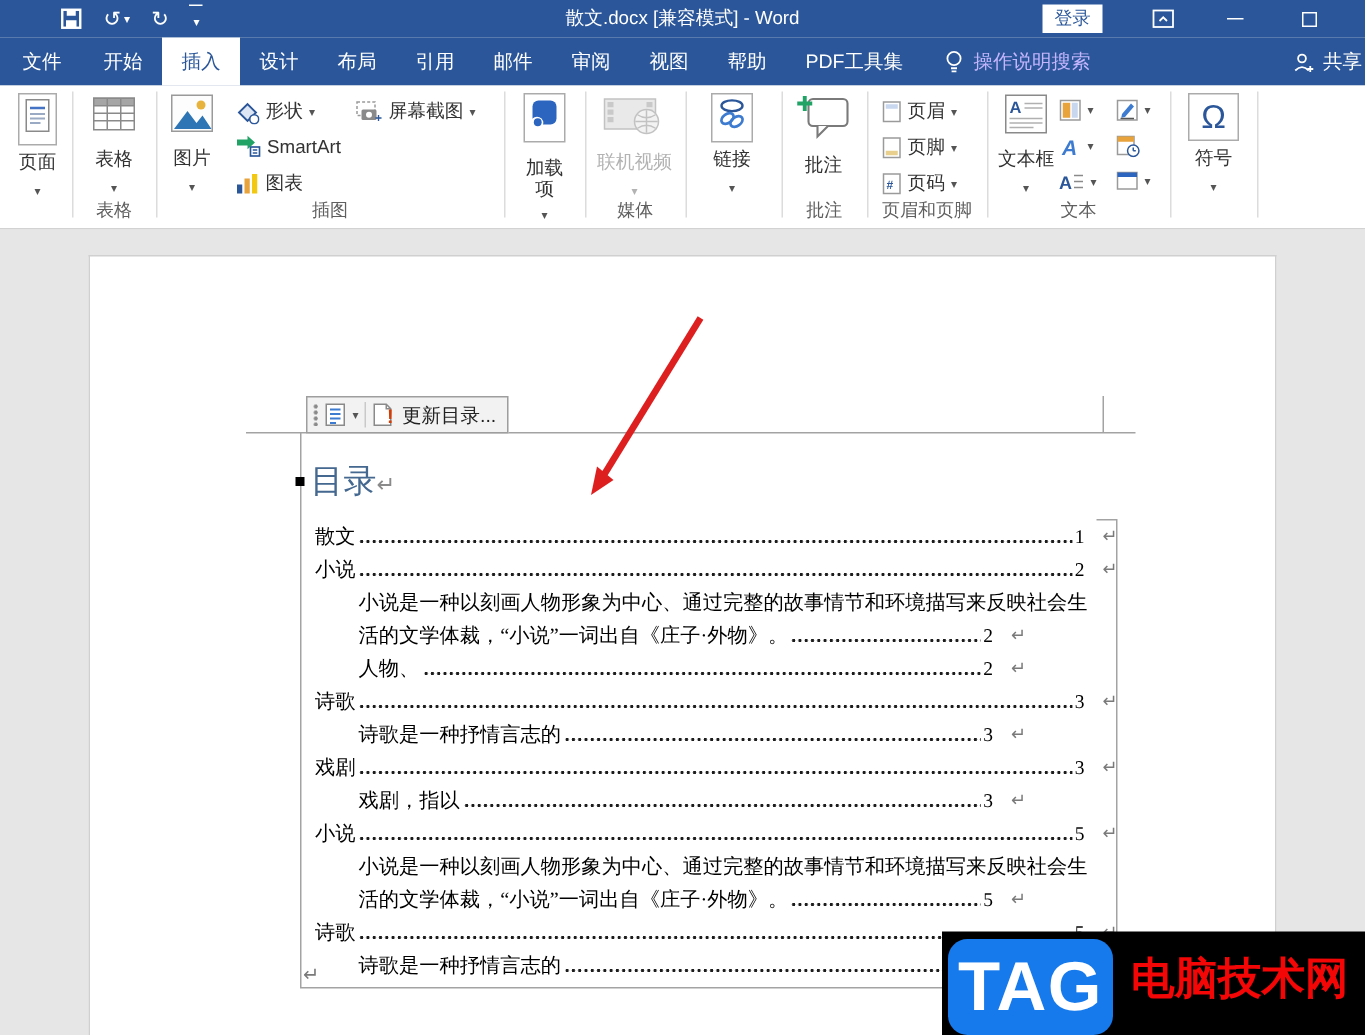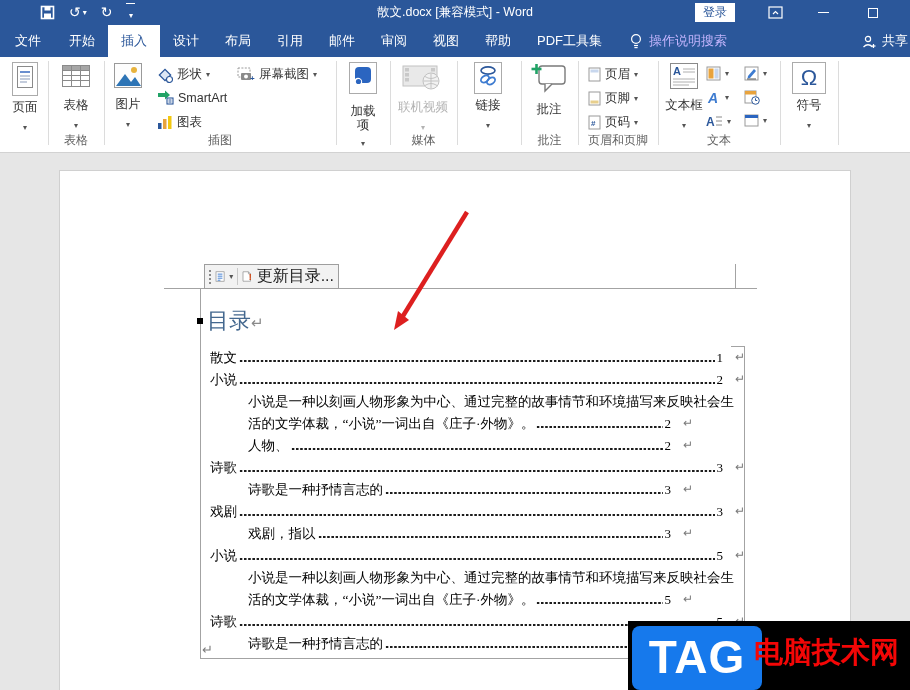--- a/index.html
+++ b/index.html
@@ -46,47 +46,47 @@
   .docarea { position:absolute; left:0; top:153px; width:910px; height:537px; background:#e6e6e6; }
   .page { position:absolute; left:59px; top:17px; width:792px; height:520px; background:#fff;
           border:1px solid #d0d0d0; border-bottom:none; }
   .overlay { position:absolute; left:0; top:0; width:910px; height:690px; pointer-events:none; }
 
   
   .toctb { position:absolute; left:204px; top:264px; width:135px; height:25px; background:#f2f2f2;
            border:1px solid #9e9e9e; display:flex; align-items:center; padding:0 4px; gap:4px; z-index:3; }
   .grip { width:3px; height:15px; background-image:radial-gradient(circle,#8a8a8a 1.2px,transparent 1.4px);
           background-size:3px 4px; background-repeat:repeat-y; }
-  .toctb .txt { font-size:16px; color:#222; white-space:nowrap; }
+  .toctb .txt { font-size:13px; color:#222; white-space:nowrap; }
   .toctb .div { width:1px; height:17px; background:#c9c9c9; }
 
   
   .anchor { position:absolute; left:197px; top:318px; width:6px; height:6px; background:#000; z-index:2; }
   .tocheading { position:absolute; left:207px; top:306px; font-size:22px; color:#44688f;
                 font-family:"Liberation Serif", serif; z-index:2; }
   .tocheading .pil { color:#8a8a8a; font-size:15px; }
 
   
   .toc-row { position:absolute; height:19px; background:#ffffff; display:flex; align-items:center;
              padding:0 8px; z-index:2; font-family:"Liberation Serif", serif; }
   .toc-row .t { font-size:13.5px; color:#000; white-space:nowrap; }
   .toc-row .lead { flex:1; align-self:stretch; margin:0 2px;
         background-image:radial-gradient(circle,#1c1c1c 1.05px,transparent 1.25px);
         background-size:4.2px 6px; background-repeat:repeat-x; background-position:left bottom 3px; }
   .toc-row .pg { font-size:13px; color:#000; }
   .toc-row .pil { position:absolute; right:-14px; color:#7a7a7a; font-size:12px; }
   .lvl0 { left:202px; width:529px; }
-  .lvl1 { left:240px; width:439px; }
+  .lvl1 { left:231px; width:439px; }
   .endmark { position:absolute; left:202px; top:642px; color:#7a7a7a; font-size:13px; z-index:2; }
 
   
   .wm { position:absolute; left:628px; top:621px; width:282px; height:69px; background:#000;
         display:flex; align-items:center; z-index:8; }
-  .wm-logo { position:absolute; left:4px; top:5px; width:130px; height:64px; background:#1679ec;
-             border-radius:8px; color:#fff; font-size:46px; font-weight:bold; text-align:center;
+  .wm-logo { position:absolute; left:4px; top:5px; width:110px; height:64px; background:#1679ec;
+             border-radius:13px; color:#fff; font-size:46px; font-weight:bold; text-align:center;
              line-height:62px; letter-spacing:1px; }
   .wm-site { position:absolute; left:126px; top:12px; width:152px; color:#f40606; font-size:29px;
              font-weight:bold; white-space:nowrap; }
   .wm-url { position:absolute; left:132px; top:46px; color:#1d43c9; font-size:18px; font-weight:bold; }
 </style>
 </head>
 <body>
 
 <div id="app">
 

